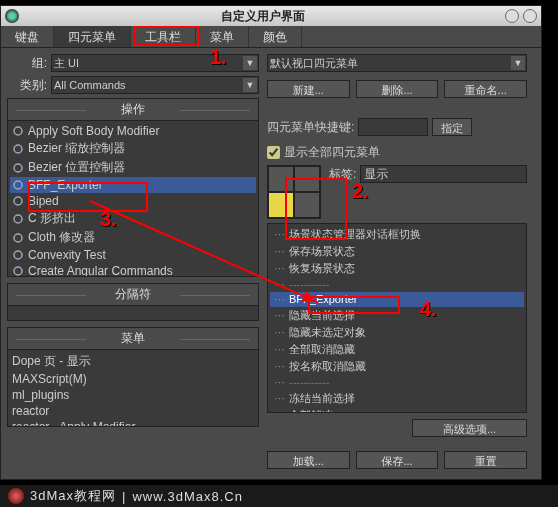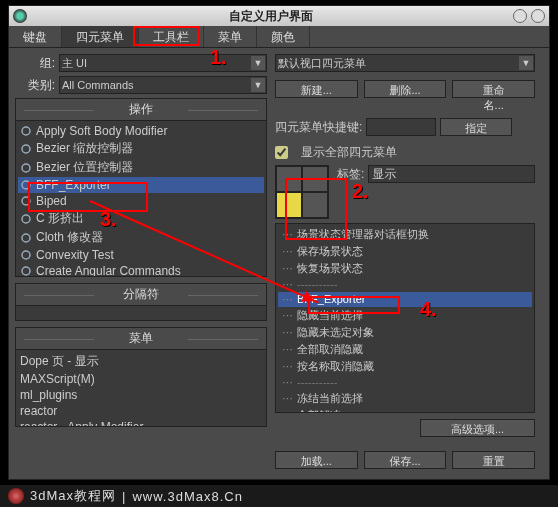--- a/index.html
+++ b/index.html
@@ -1,49 +1,49 @@
 <!DOCTYPE html>
 <html><head>
 <meta charset="utf-8">
 <style>
 *{box-sizing:border-box;margin:0;padding:0;font-family:"SimSun","宋体",sans-serif;font-size:12px;color:#ccc}
 body{background:#000;width:558px;height:507px;position:relative;overflow:hidden}
-.window{position:absolute;left:8px;top:5px;width:542px;height:475px;background:#4a4a4a;border:1px solid #222}
+.window{position:absolute;left:0;top:5px;width:542px;height:475px;background:#4a4a4a;border:1px solid #222}
 .titlebar{height:20px;background:linear-gradient(#e8e8e8,#c8c8c8);display:flex;align-items:center;padding:0 4px}
 .titlebar .logo{width:14px;height:14px;border-radius:50%;background:radial-gradient(circle,#5ca 30%,#333 70%);margin-right:6px}
 .titlebar .title{flex:1;text-align:center;color:#222;font-weight:bold}
 .winbtn{width:14px;height:14px;border-radius:50%;margin-left:4px;border:1px solid #666}
 .winbtn.min{background:#ddd}.winbtn.cls{background:#ddd}
 .tabs{display:flex;background:#4a4a4a;border-bottom:1px solid #222;height:22px}
 .tab{padding:3px 14px;color:#ddd;border-right:1px solid #333;cursor:pointer}
 .tab.active{background:#3a3a3a}
 .body{display:flex;padding:6px;gap:8px}
 .col{display:flex;flex-direction:column}
 .left{width:252px}.right{width:260px}
 .row{display:flex;align-items:center;margin-bottom:4px;gap:4px}
 .lbl{width:40px;text-align:right;color:#ddd}
 select,.dd{flex:1;background:#3a3a3a;border:1px solid #222;color:#ccc;height:18px;font-size:11px;padding:1px 2px;appearance:none;position:relative}
 .ddwrap{position:relative;flex:1;display:flex}
 .ddwrap::after{content:"▼";position:absolute;right:2px;top:2px;font-size:9px;color:#ccc;pointer-events:none;background:#555;width:14px;height:14px;text-align:center;line-height:14px}
-.btn{background:#555;border:1px solid #222;color:#ddd;padding:2px 24px;cursor:pointer;height:18px;font-size:11px}
+.btn{background:#555;border:1px solid #222;color:#ddd;padding:2px 8px;cursor:pointer;height:18px;font-size:11px}
 .panel{border:1px solid #222;background:#3a3a3a;margin-bottom:6px}
 .panel-h{background:#4a4a4a;text-align:center;padding:2px;color:#ddd;border-bottom:1px solid #222;position:relative}
 .panel-h::before,.panel-h::after{content:"";position:absolute;top:50%;width:70px;height:1px;background:#666}
 .panel-h::before{left:8px}.panel-h::after{right:8px}
 .list{height:155px;overflow-y:scroll;background:#3a3a3a;padding:2px}
 .list.sm{height:76px}
 .li{display:flex;align-items:center;padding:1px 2px;gap:4px;white-space:nowrap}
 .li.sel{background:#3a5a9a;color:#fff}
 .ico{width:12px;height:12px;flex-shrink:0;display:inline-block}
 .ico svg{width:12px;height:12px}
 .list::-webkit-scrollbar{width:14px;background:#3a3a3a}
 .list::-webkit-scrollbar-thumb{background:#6a7a8a;border:1px solid #333}
 .list::-webkit-scrollbar-button{background:#555;height:14px}
 input[type=text]{background:#3a3a3a;border:1px solid #222;color:#ccc;height:18px;padding:1px 3px}
-.chk{display:flex;align-items:center;gap:13px;margin:4px 0}
+.chk{display:flex;align-items:center;gap:4px;margin:4px 0}
 .chk input{accent-color:#cc8}
 .quad{width:54px;height:54px;display:grid;grid-template:1fr 1fr/1fr 1fr;gap:2px;background:#222;padding:2px}
 .qc{background:#555}.qc.on{background:#e8d848}
 .rlist{height:190px;overflow-y:scroll;background:#3a3a3a;border:1px solid #222;padding:2px}
 .rlist::-webkit-scrollbar{width:14px;background:#3a3a3a}
 .rlist::-webkit-scrollbar-thumb{background:#6a7a8a}
 .rli{padding:1px 4px;white-space:nowrap;font-size:11px}
 .rli::before{content:"⋯";color:#888;margin-right:4px}
 .rli.sel{background:#3a5a9a;color:#fff}
 .rli.sep{color:#777}

